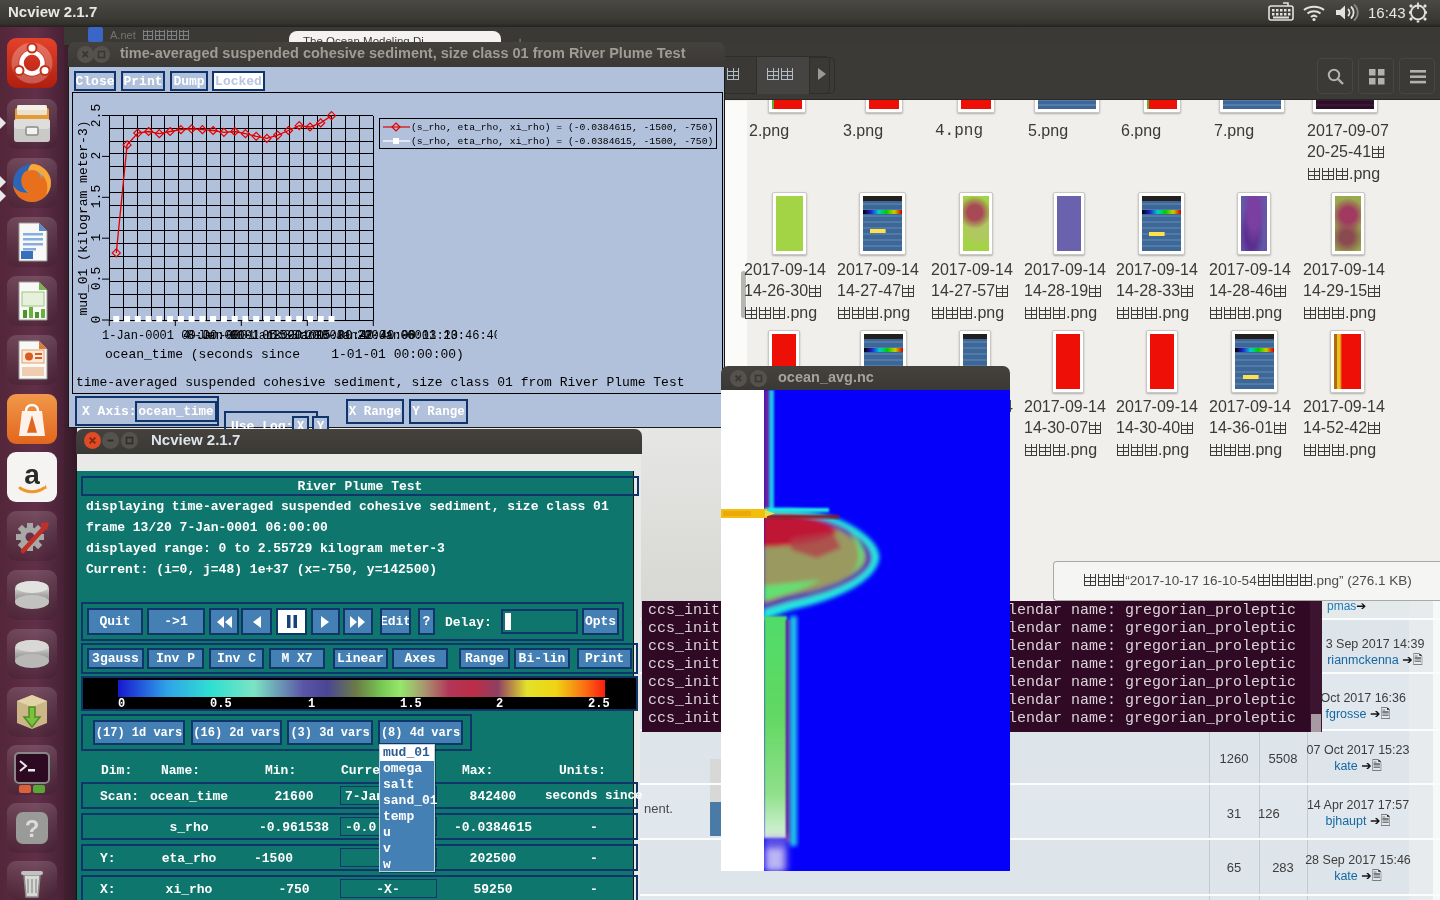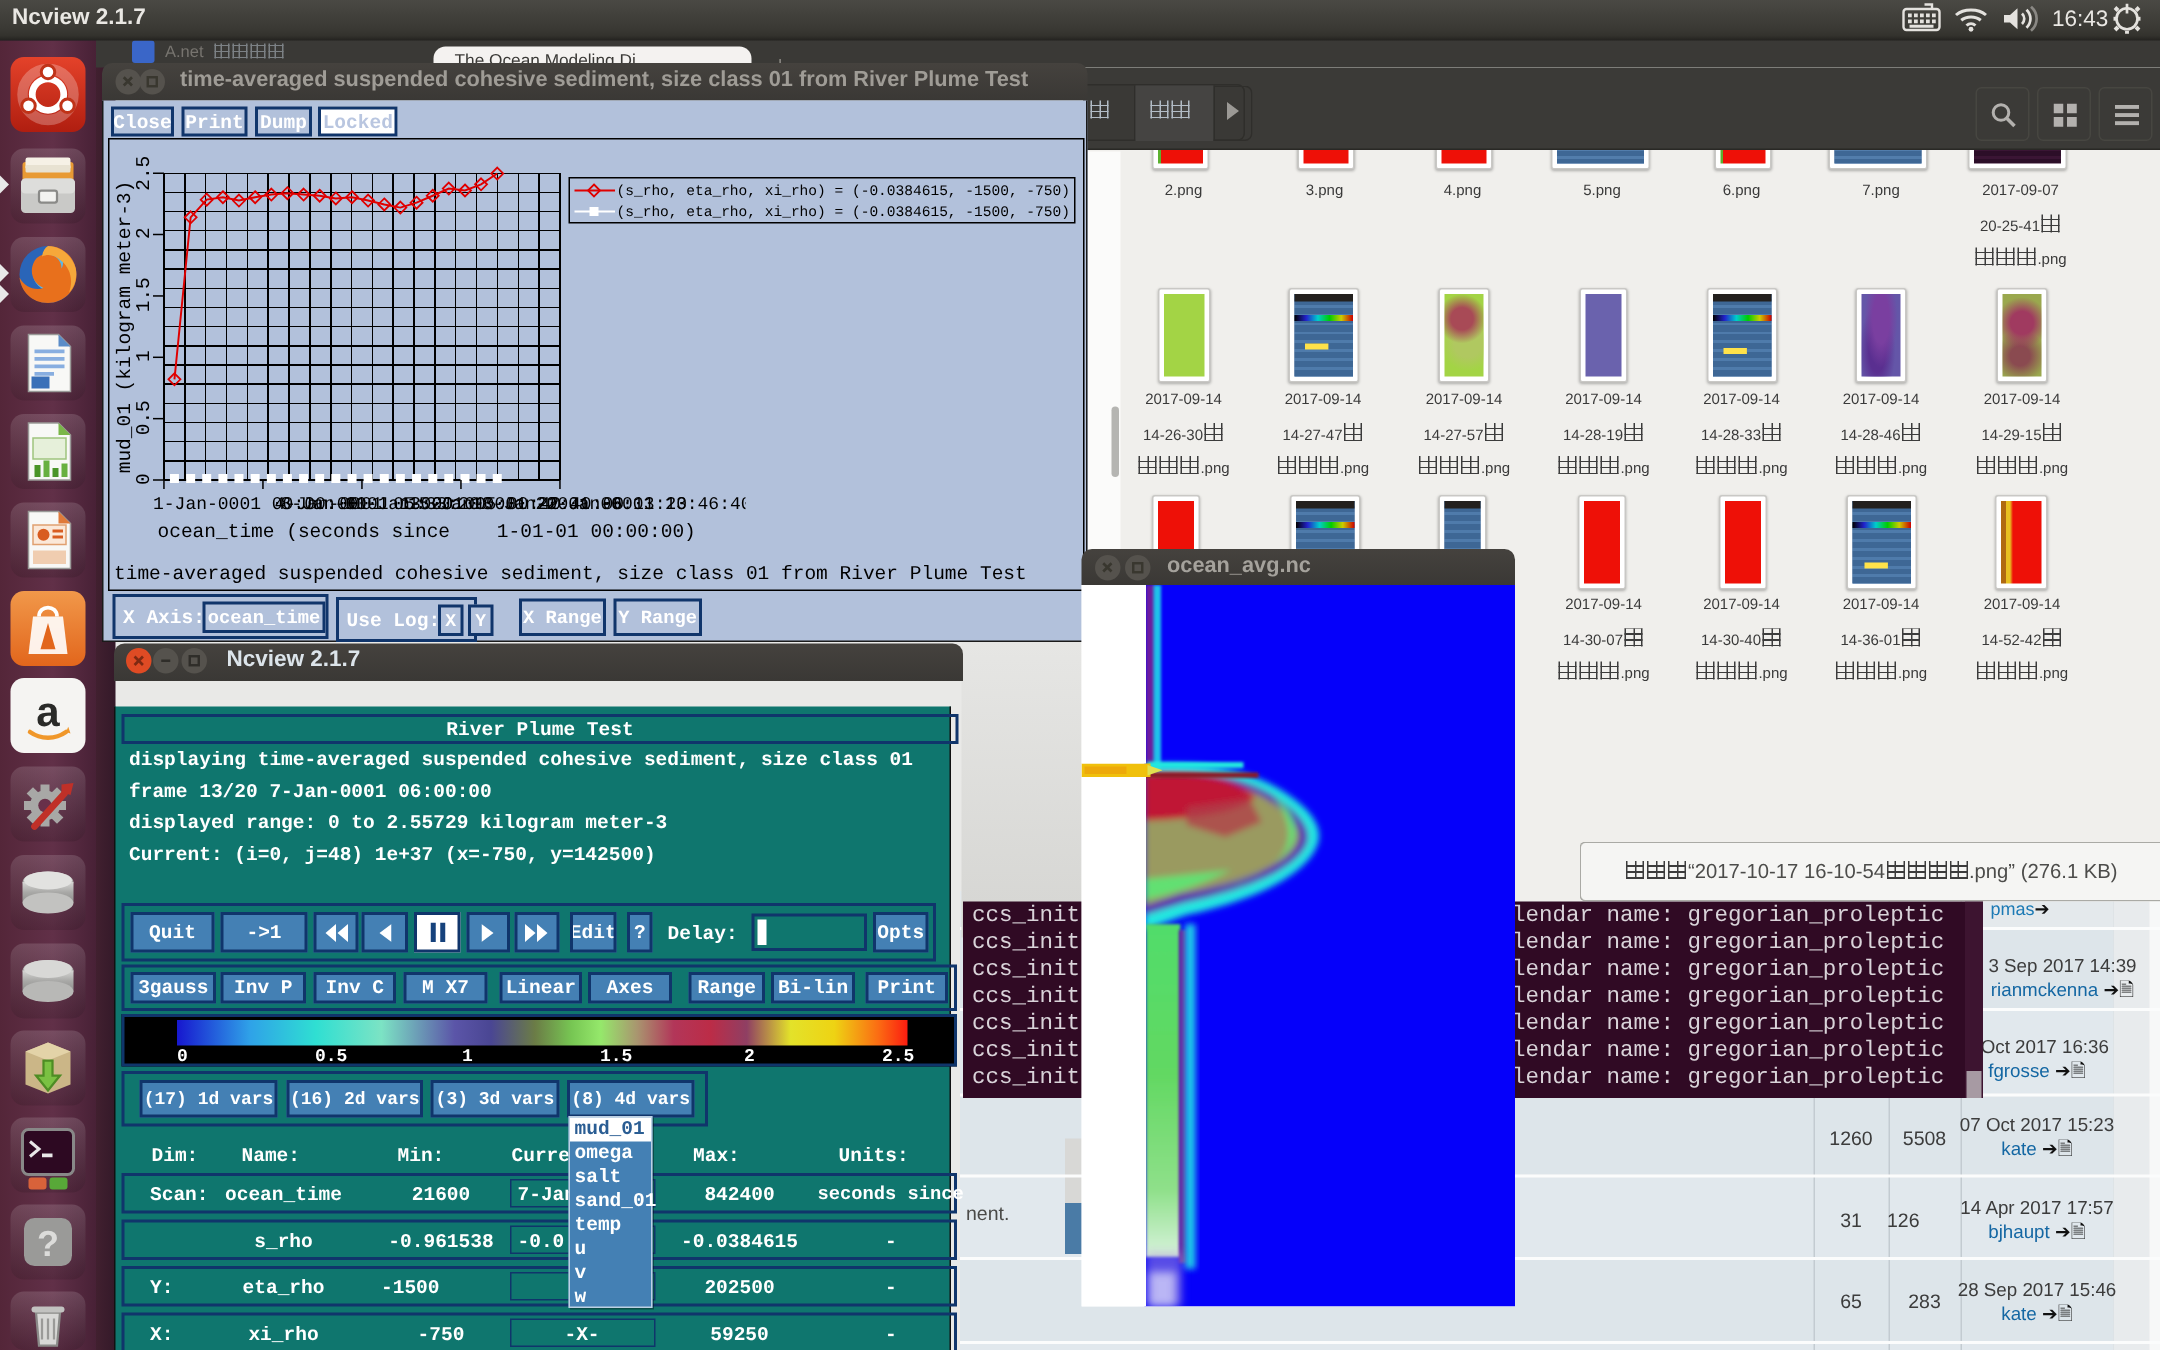--- a/index.html
+++ b/index.html
@@ -24,21 +24,21 @@
 .nb { position:absolute; border:2px solid #10356b; background:#4480b4; color:#fff;
   font-family:"Liberation Mono",monospace; font-weight:bold; font-size:13px;
   display:flex; align-items:center; justify-content:center; white-space:nowrap; overflow:hidden; }
 .nbox { position:absolute; border:2px solid #10356b; }
 .ntxt { position:absolute; color:#fff; font-family:"Liberation Mono",monospace;
   font-weight:bold; font-size:13px; white-space:pre; }
 
 .thumb { position:absolute; background:#fff; border:1px solid #c9c8c5; border-radius:2px;
   box-shadow:0 1px 2px rgba(0,0,0,.28); padding:3px; }
 .tin { width:100%; height:100%; }
-.flab { position:absolute; font-size:10px; color:#3a3a3a; text-align:center; white-space:nowrap; }
+.flab { position:absolute; font-size:16px; color:#3a3a3a; text-align:left; white-space:nowrap; }
 
 .tbar { position:absolute; background:linear-gradient(#45423e,#3a3835); border-radius:7px 7px 0 0; }
 .circ { position:absolute; width:17px; height:17px; border-radius:50%; background:#55524d; }
 </style>
 </head>
 <body>
 
 <div id="forum" class="abs" style="z-index:1;left:64px;top:24px;width:1376px;height:876px;background:#e9e9e7;overflow:hidden;font-family:'Liberation Sans',sans-serif;">
 
   <div class="abs" style="left:0;top:0;width:1376px;height:26px;background:#3a3936;">
@@ -156,21 +156,21 @@
       <div class="tin" style="background:linear-gradient(90deg,#5bb12f 0 2px,#ee1007 2px);"></div>
     </div>
   <div class="thumb" style="left:497px;top:36px;width:66px;height:32px;">
       <div class="tin" style="background:linear-gradient(#23201e,#23201e) 0 0/100% 3px no-repeat, repeating-linear-gradient(0deg,#3e6795 0 3px,#527dac 3px 5px) #3e6795;"></div>
     </div>
   <div class="thumb" style="left:590px;top:36px;width:66px;height:32px;">
       <div class="tin" style="background:repeating-linear-gradient(0deg,#2c0e28 0 3px,#3a1534 3px 5px);"></div>
     </div>
   <div class="flab" style="left:27px;top:77px;width:80px;">2.png</div>
   <div class="flab" style="left:121px;top:77px;width:80px;">3.png</div>
-  <div class="flab" style="left:213px;top:77px;width:80px;">4.png</div>
+  <div class="flab" style="left:213px;top:77px;width:80px;font-family:Liberation Mono, monospace;">4.png</div>
   <div class="flab" style="left:306px;top:77px;width:80px;">5.png</div>
   <div class="flab" style="left:399px;top:77px;width:80px;">6.png</div>
   <div class="flab" style="left:492px;top:77px;width:80px;">7.png</div>
   <div class="flab" style="left:585px;top:77px;width:80px;">2017-09-07</div>
   <div class="flab" style="left:585px;top:98px;width:80px;">20-25-41<span class="cj"></span></div>
   <div class="flab" style="left:585px;top:120px;width:80px;"><span class="cj"></span><span class="cj"></span><span class="cj"></span>.png</div>
   <div class="thumb" style="left:50px;top:147px;width:35px;height:63px;">
       <div class="tin" style="background:#a3d445;"></div>
     </div>
   <div class="thumb" style="left:137px;top:147px;width:47px;height:63px;">
@@ -426,21 +426,21 @@
         <rect x="13" y="19" width="6" height="6" fill="#fff"></rect>
       </svg>
       <div class="abs mono" style="left:31px;top:3px;font-size:9.7px;color:#000;white-space:pre;">(s_rho, eta_rho, xi_rho) = (-0.0384615, -1500, -750)</div>
       <div class="abs mono" style="left:31px;top:17px;font-size:9.7px;color:#000;white-space:pre;">(s_rho, eta_rho, xi_rho) = (-0.0384615, -1500, -750)</div>
     </div>
 
     <div class="nbox" style="left:6px;top:329px;width:144px;height:30px;">
       <div class="ntxt" style="left:5px;top:6px;">X Axis:</div>
       <div class="nb" style="left:58px;top:3px;width:82px;height:21px;font-size:12.5px;background:#b2c1db;">ocean_time</div>
     </div>
-    <div class="nbox" style="left:155px;top:331px;width:94px;height:30px;">
+    <div class="nbox" style="left:155px;top:344px;width:94px;height:30px;">
       <div class="ntxt" style="left:5px;top:6px;">Use Log:</div>
       <div class="nb" style="left:66px;top:3px;width:17px;height:21px;font-size:12px;background:#b2c1db;">X</div>
       <div class="nb" style="left:86px;top:3px;width:17px;height:21px;font-size:12px;background:#b2c1db;">Y</div>
     </div>
     <div class="nb" style="left:277px;top:332px;width:58px;height:25px;font-size:12.5px;white-space:nowrap;background:#b2c1db;">X&nbsp;Range</div>
     <div class="nb" style="left:340px;top:332px;width:59px;height:25px;font-size:12.5px;white-space:nowrap;background:#b2c1db;">Y&nbsp;Range</div>
   </div>
 </div>
 
 <div id="ncmain" class="abs" style="z-index:6;left:76px;top:429px;width:566px;height:471px;">

